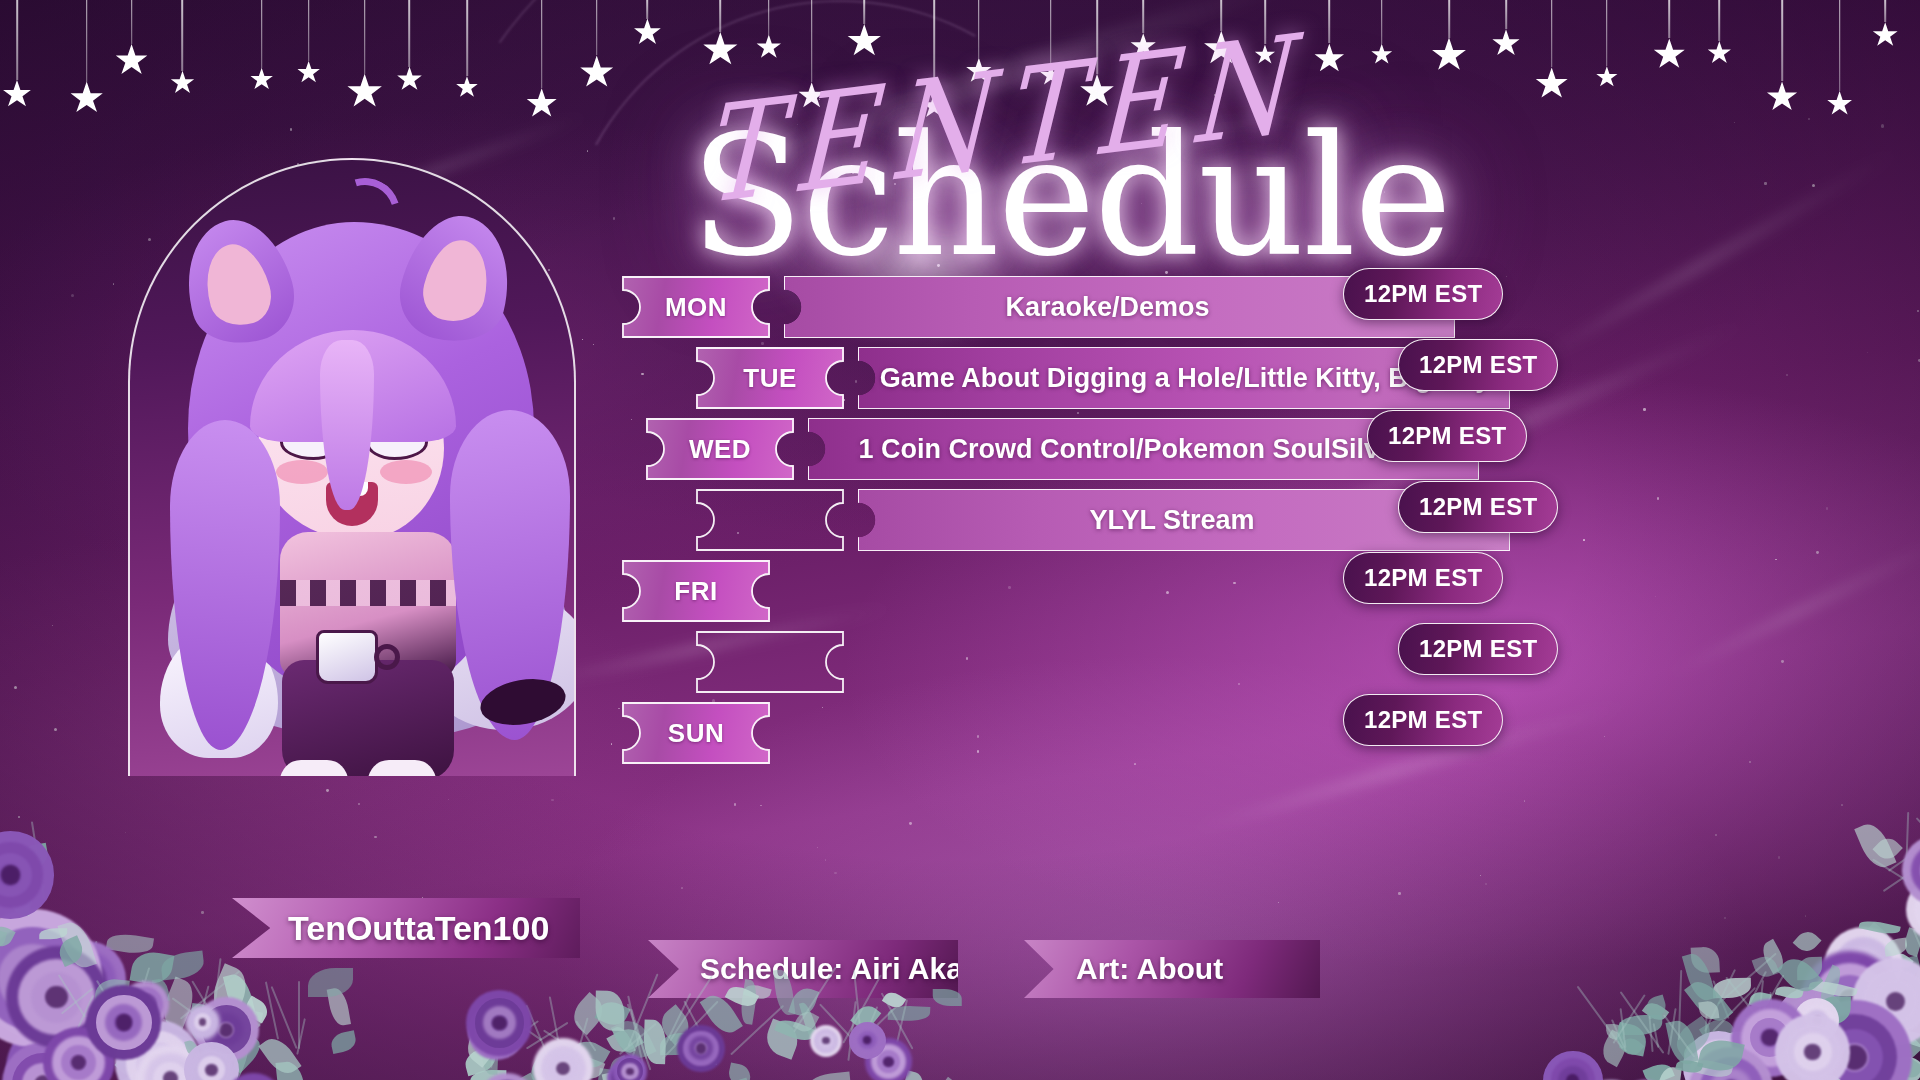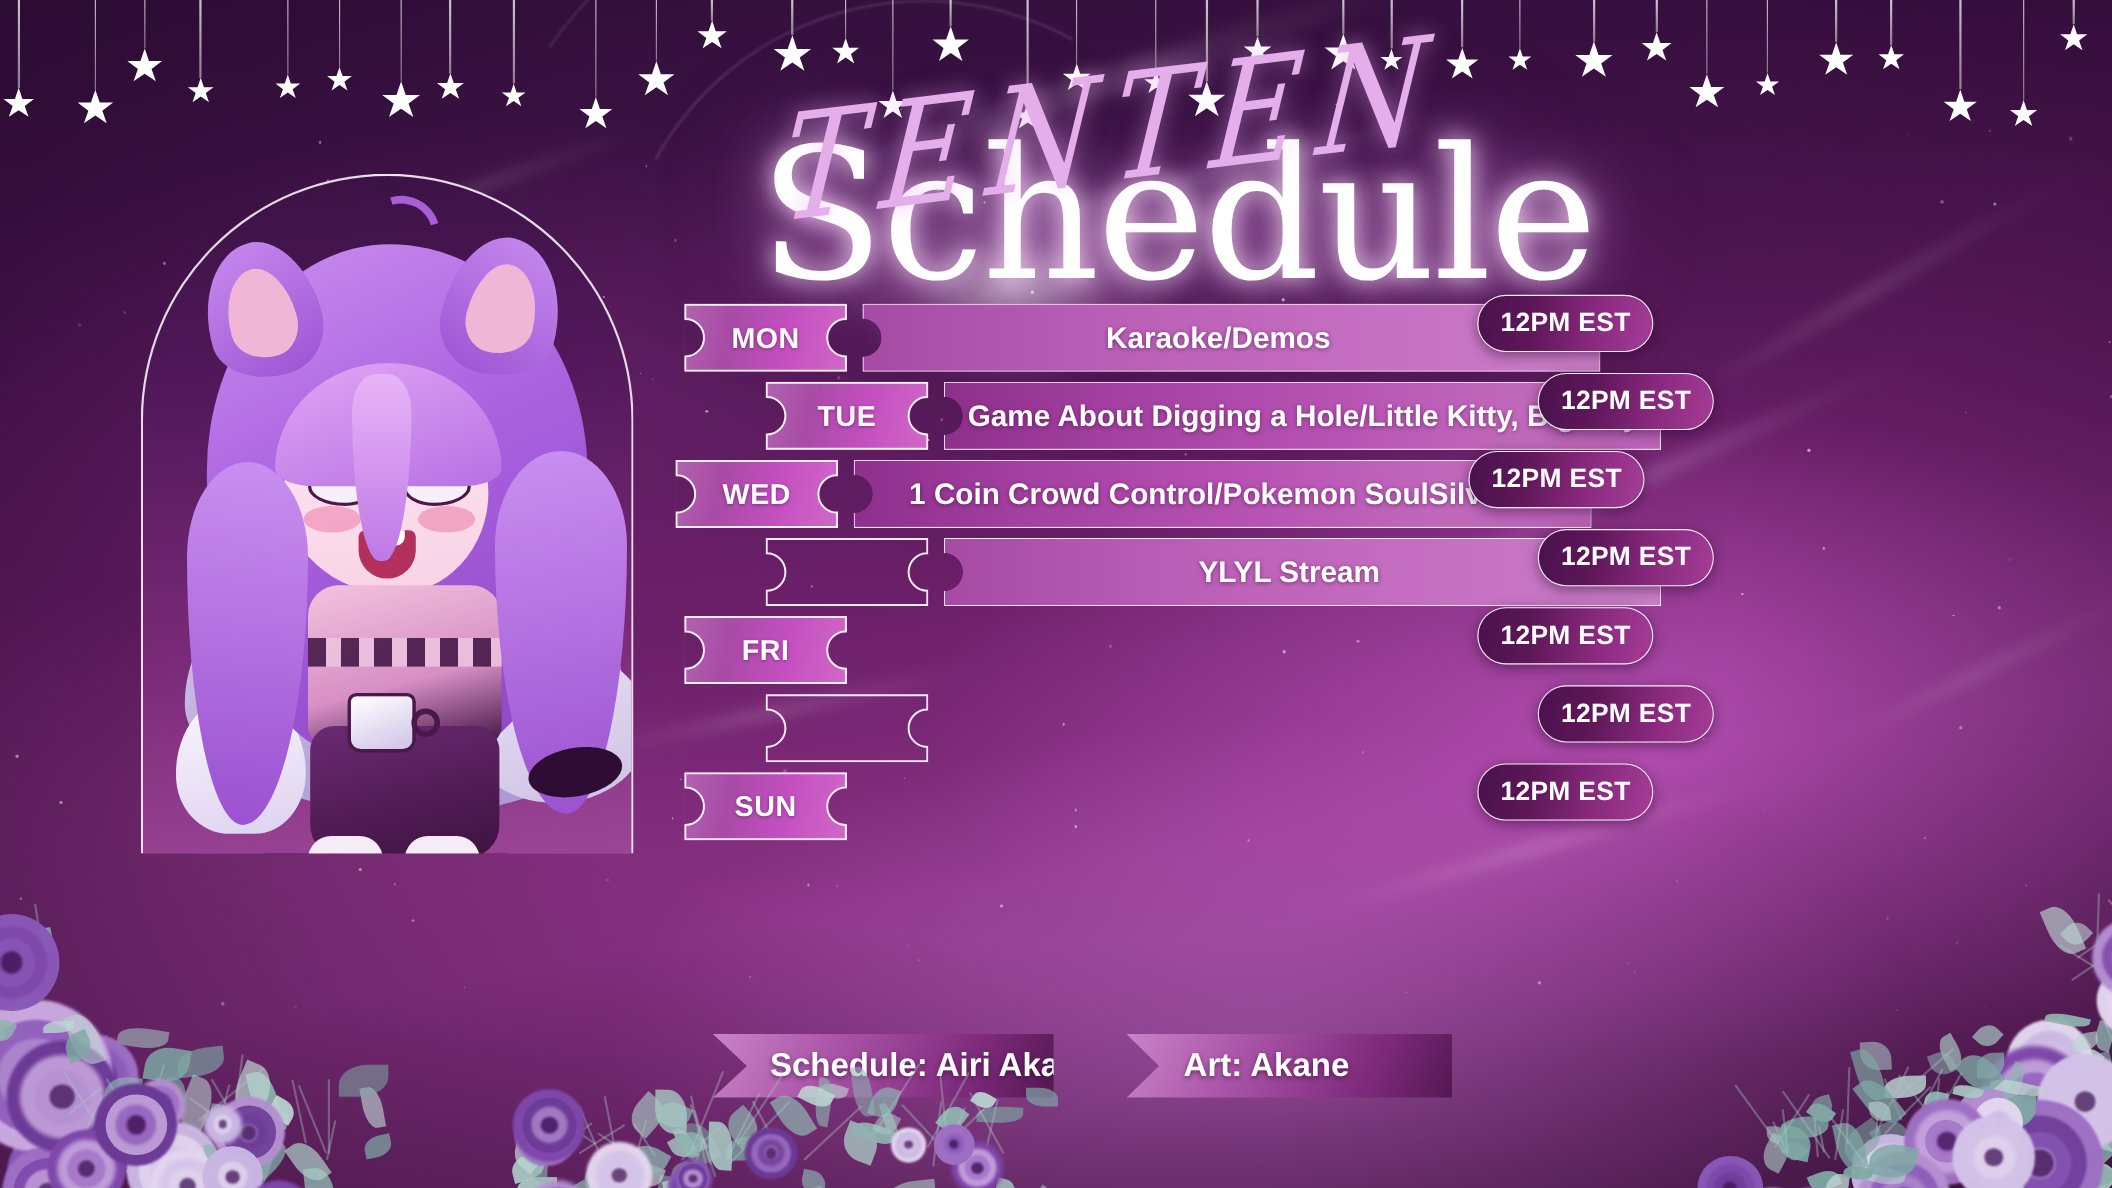--- a/index.html
+++ b/index.html
@@ -482,20 +482,23 @@
           <div style="position: absolute; left: 238px; top: 600px; width: 68px; height: 42px; border-radius: 22px; background: rgb(246, 236, 248);"></div>
           <div style="position: absolute; left: 186px; top: 470px; width: 62px; height: 54px; border-radius: 8px 8px 12px 12px; background: linear-gradient(160deg, rgb(255, 255, 255), rgb(207, 195, 230)); border: 3px solid rgb(74, 24, 74);"></div>
           <div style="position: absolute; left: 244px; top: 484px; width: 26px; height: 26px; border: 5px solid rgb(74, 24, 74); border-radius: 50%; background: transparent;"></div>
           <div style="position: absolute; left: 320px; top: 250px; width: 120px; height: 330px; border-radius: 50% 50% 46% 54% / 26% 26% 74% 74%; background: linear-gradient(170deg, rgb(201, 143, 240), rgb(154, 81, 208));"></div>
           <div style="position: absolute; left: 40px; top: 260px; width: 110px; height: 330px; border-radius: 50% 50% 54% 46% / 26% 26% 74% 74%; background: linear-gradient(185deg, rgb(201, 143, 240), rgb(154, 81, 208));"></div>
           <div style="position: absolute; left: 350px; top: 520px; width: 86px; height: 44px; border-radius: 50%; background: rgb(47, 12, 51); transform: rotate(-10deg);"></div>
         </div>
     </div>
   </div>
 
+  <div class="banner banner-user">
+    <span>TenOuttaTen100</span>
+  </div>
 
   <div class="title-block">
     <div class="title-glow"></div>
     <div class="sched">Schedule</div>
     <div class="tenten">TENTEN</div>
   </div>
 
   <div class="rows" id="rows">
       <div class="row" style="left: 622px; top: 276px; width: 993px;">
         <div class="daybadge">
@@ -518,21 +521,21 @@
         <svg class="daybadge-outline" viewBox="0 0 148 62">
           <path d="M1,1 H147 V14 A17,17 0 0 0 147,48 V61 H1 V48 A17,17 0 0 0 1,14 Z" fill="none" stroke="rgba(255,255,255,.92)" stroke-width="1.8"></path>
         </svg>
         <div class="titlebar" style="left: 162px; width: 652px;">
           <span>A Game About Digging a Hole/Little Kitty, Big City</span>
         </div>
         <div class="timepill" style="left: 702px;">
           <span>12PM EST</span>
         </div>
       </div>
-      <div class="row" style="left: 614px; top: 418px; width: 993px;">
+      <div class="row" style="left: 646px; top: 418px; width: 993px;">
         <div class="daybadge">
           <span>WED</span>
         </div>
         <svg class="daybadge-outline" viewBox="0 0 148 62">
           <path d="M1,1 H147 V14 A17,17 0 0 0 147,48 V61 H1 V48 A17,17 0 0 0 1,14 Z" fill="none" stroke="rgba(255,255,255,.92)" stroke-width="1.8"></path>
         </svg>
         <div class="titlebar" style="left: 162px; width: 671px;">
           <span>1 Coin Crowd Control/Pokemon SoulSilver</span>
         </div>
         <div class="timepill" style="left: 721px;">
@@ -579,21 +582,21 @@
         <div class="timepill" style="left: 721px;">
           <span>12PM EST</span>
         </div>
       </div>
     </div>
 
   <div class="banner banner-credit" style="left:648px; top:940px; width:310px;">
     <span>Schedule: Airi Akane</span>
   </div>
   <div class="banner banner-credit" style="left:1024px; top:940px; width:296px;">
-    <span>Art: Akane</span>
+    <span>Art: About</span>
   </div>
 
   <div class="flora" id="flora-left" style="left:-40px;  width:440px; height:330px;">
       <div class="leafy" style="left: 161.761px; bottom: 9.70305px; width: 31.8501px; height: 27.3776px; background: rgb(169, 201, 196); opacity: 0.81; transform: rotate(16deg);"></div>
       <div class="leafy" style="left: 147.169px; bottom: 127.195px; width: 45.8957px; height: 17.7294px; background: rgb(169, 201, 196); opacity: 0.56; transform: rotate(189deg);"></div>
       <div class="leafy" style="left: 121.228px; bottom: 45.8726px; width: 34.4349px; height: 22.3049px; background: rgb(143, 180, 176); opacity: 0.56; transform: rotate(58deg);"></div>
       <div class="leafy" style="left: 90.8533px; bottom: 119.292px; width: 47.0865px; height: 11.8106px; background: rgb(169, 201, 196); opacity: 0.71; transform: rotate(168deg);"></div>
       <div class="leafy" style="left: 51.2938px; bottom: -22.4529px; width: 33.1425px; height: 25.0399px; background: rgb(169, 201, 196); opacity: 0.63; transform: rotate(74deg);"></div>
       <div class="leafy" style="left: 59.2459px; bottom: 56.7494px; width: 40.9936px; height: 23.5013px; background: rgb(188, 214, 209); opacity: 0.61; transform: rotate(58deg);"></div>
       <div class="leafy" style="left: 104.584px; bottom: 60.1419px; width: 19.7683px; height: 10.4387px; background: rgb(188, 214, 209); opacity: 0.83; transform: rotate(41deg);"></div>

